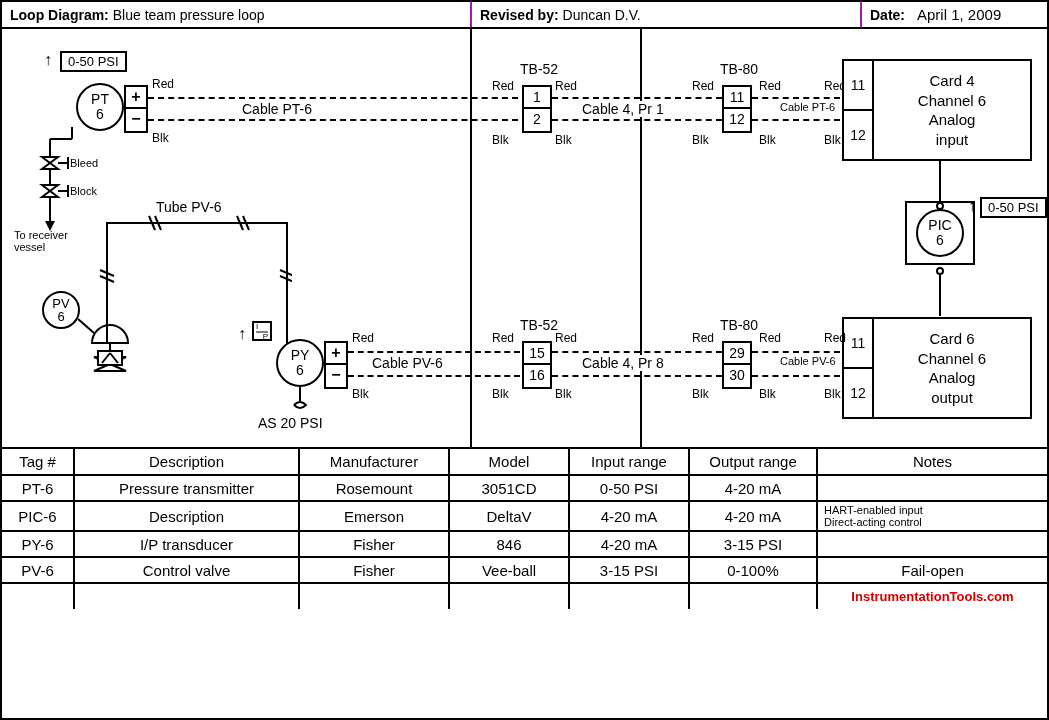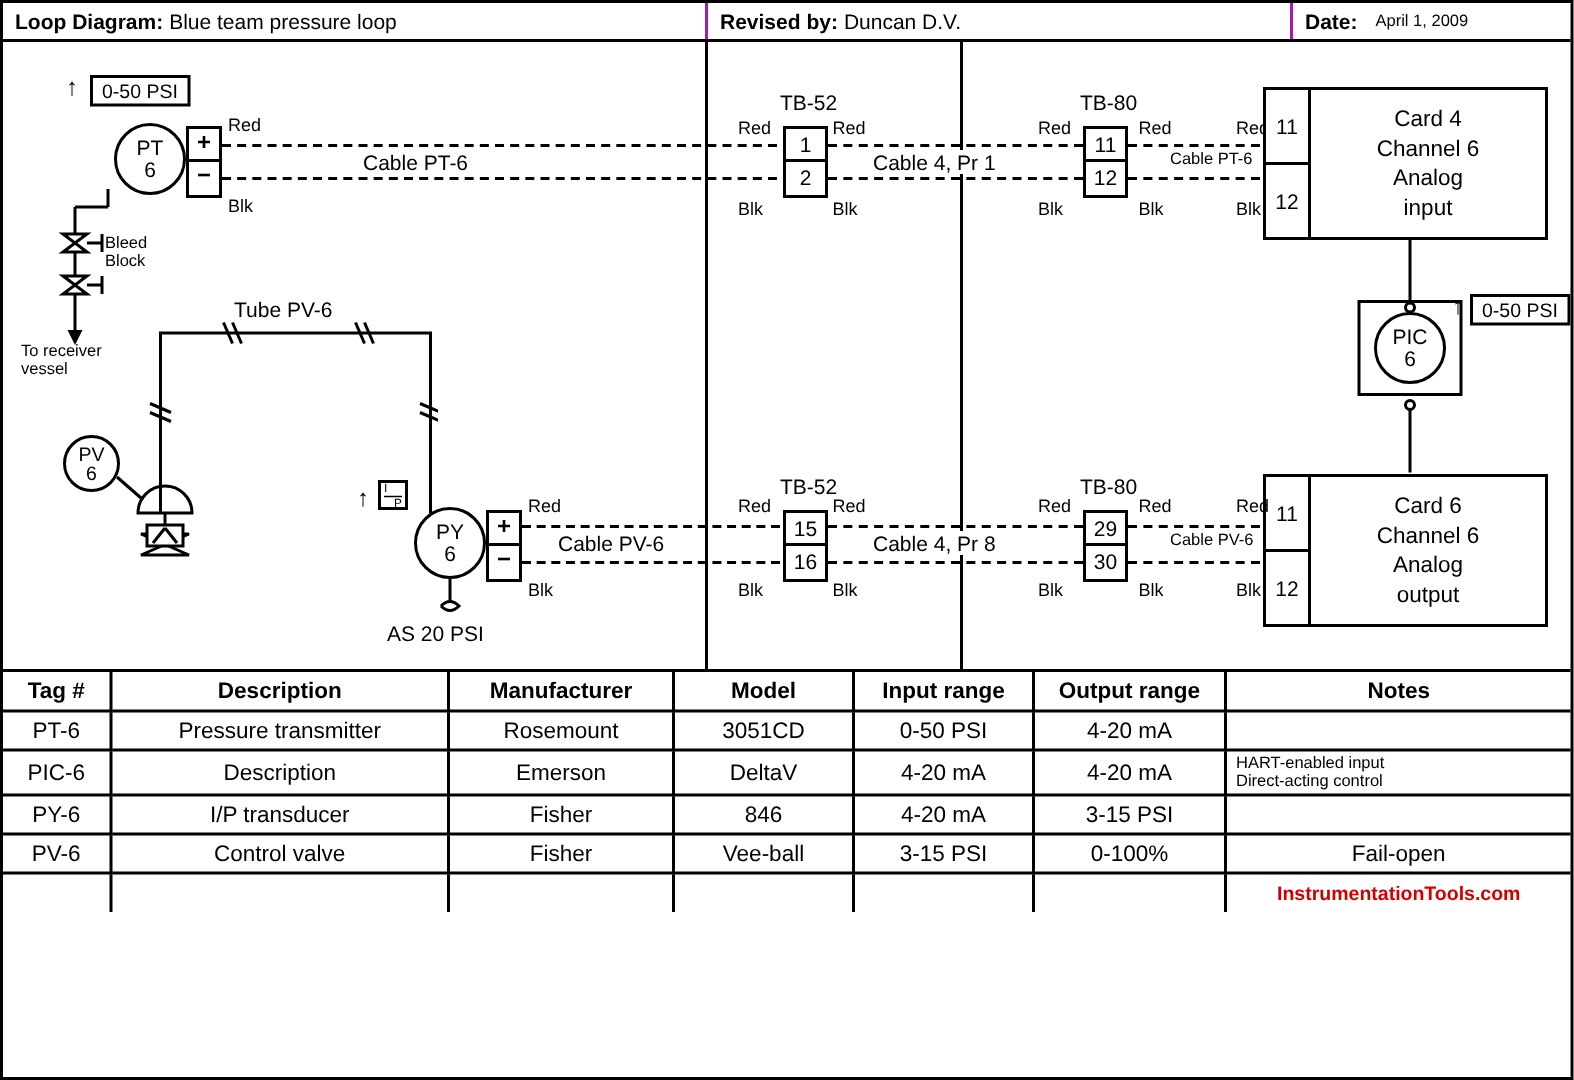--- a/index.html
+++ b/index.html
@@ -25,21 +25,21 @@
     border-right: 2px solid #a21caf;
     padding: 4px 8px;
     display: flex;
     align-items: center;
   }
   .hdr > div:last-child { border-right: none; }
   .hdr-loop { width: 470px; }
   .hdr-rev  { width: 390px; }
   .hdr-date { flex: 1; }
   .hdr b { font-weight: bold; margin-right: 4px; }
-  .hdr-date .value { margin-left: 8px; font-size: 11px; }
+  .hdr-date .value { margin-left: 8px; font-size: 15px; }
   
   .areas {
     display: flex;
     border-bottom: 2px solid #000;
   }
   .areas > div {
     border-right: 2px solid #000;
     text-align: center;
     padding: 6px 0;
     font-size: 16px;
@@ -155,21 +155,21 @@
     border-collapse: collapse;
     font-size: 15px;
   }
   table.spec th, table.spec td {
     border: 2px solid #000;
     border-top: none;
     padding: 2px 6px;
     text-align: center;
     height: 26px;
   }
-  table.spec th { font-weight: bold; }
+  table.spec th { font-weight: normal; }
   table.spec tr td:first-child,
   table.spec tr th:first-child { border-left: none; }
   table.spec tr td:last-child,
   table.spec tr th:last-child { border-right: none; }
   table.spec tr:last-child td { border-bottom: none; }
   .watermark {
     color: #d00000;
     font-weight: bold;
     font-size: 13px;
     text-align: right;
@@ -376,21 +376,21 @@
 
       <line x1="38" y1="42" x2="38" y2="58" stroke="#000" stroke-width="2"></line>
       <polygon points="30,58 46,70 30,70 46,58" fill="none" stroke="#000" stroke-width="2"></polygon>
       <line x1="46" y1="64" x2="56" y2="64" stroke="#000" stroke-width="2"></line>
       <line x1="56" y1="58" x2="56" y2="70" stroke="#000" stroke-width="2"></line>
 
       <line x1="38" y1="70" x2="38" y2="96" stroke="#000" stroke-width="2"></line>
       <polygon points="38,104 33,94 43,94" fill="#000"></polygon>
     </svg>
     <span class="abs tiny" style="left:68px; top:128px;">Bleed</span>
-    <span class="abs tiny" style="left:68px; top:140px;">Block</span>
+    <span class="abs tiny" style="left:68px; top:156px;">Block</span>
     <div class="abs tiny" style="left:12px; top:200px; line-height:1.1;">
       <span>To receiver</span><br>
       <span>vessel</span>
     </div>
 
     <div class="abs bubble-small" style="left:40px; top:262px;">
       <span>PV</span>
       <span>6</span>
     </div>
     <svg class="abs" style="left:72px; top:276px;" width="80" height="70">

